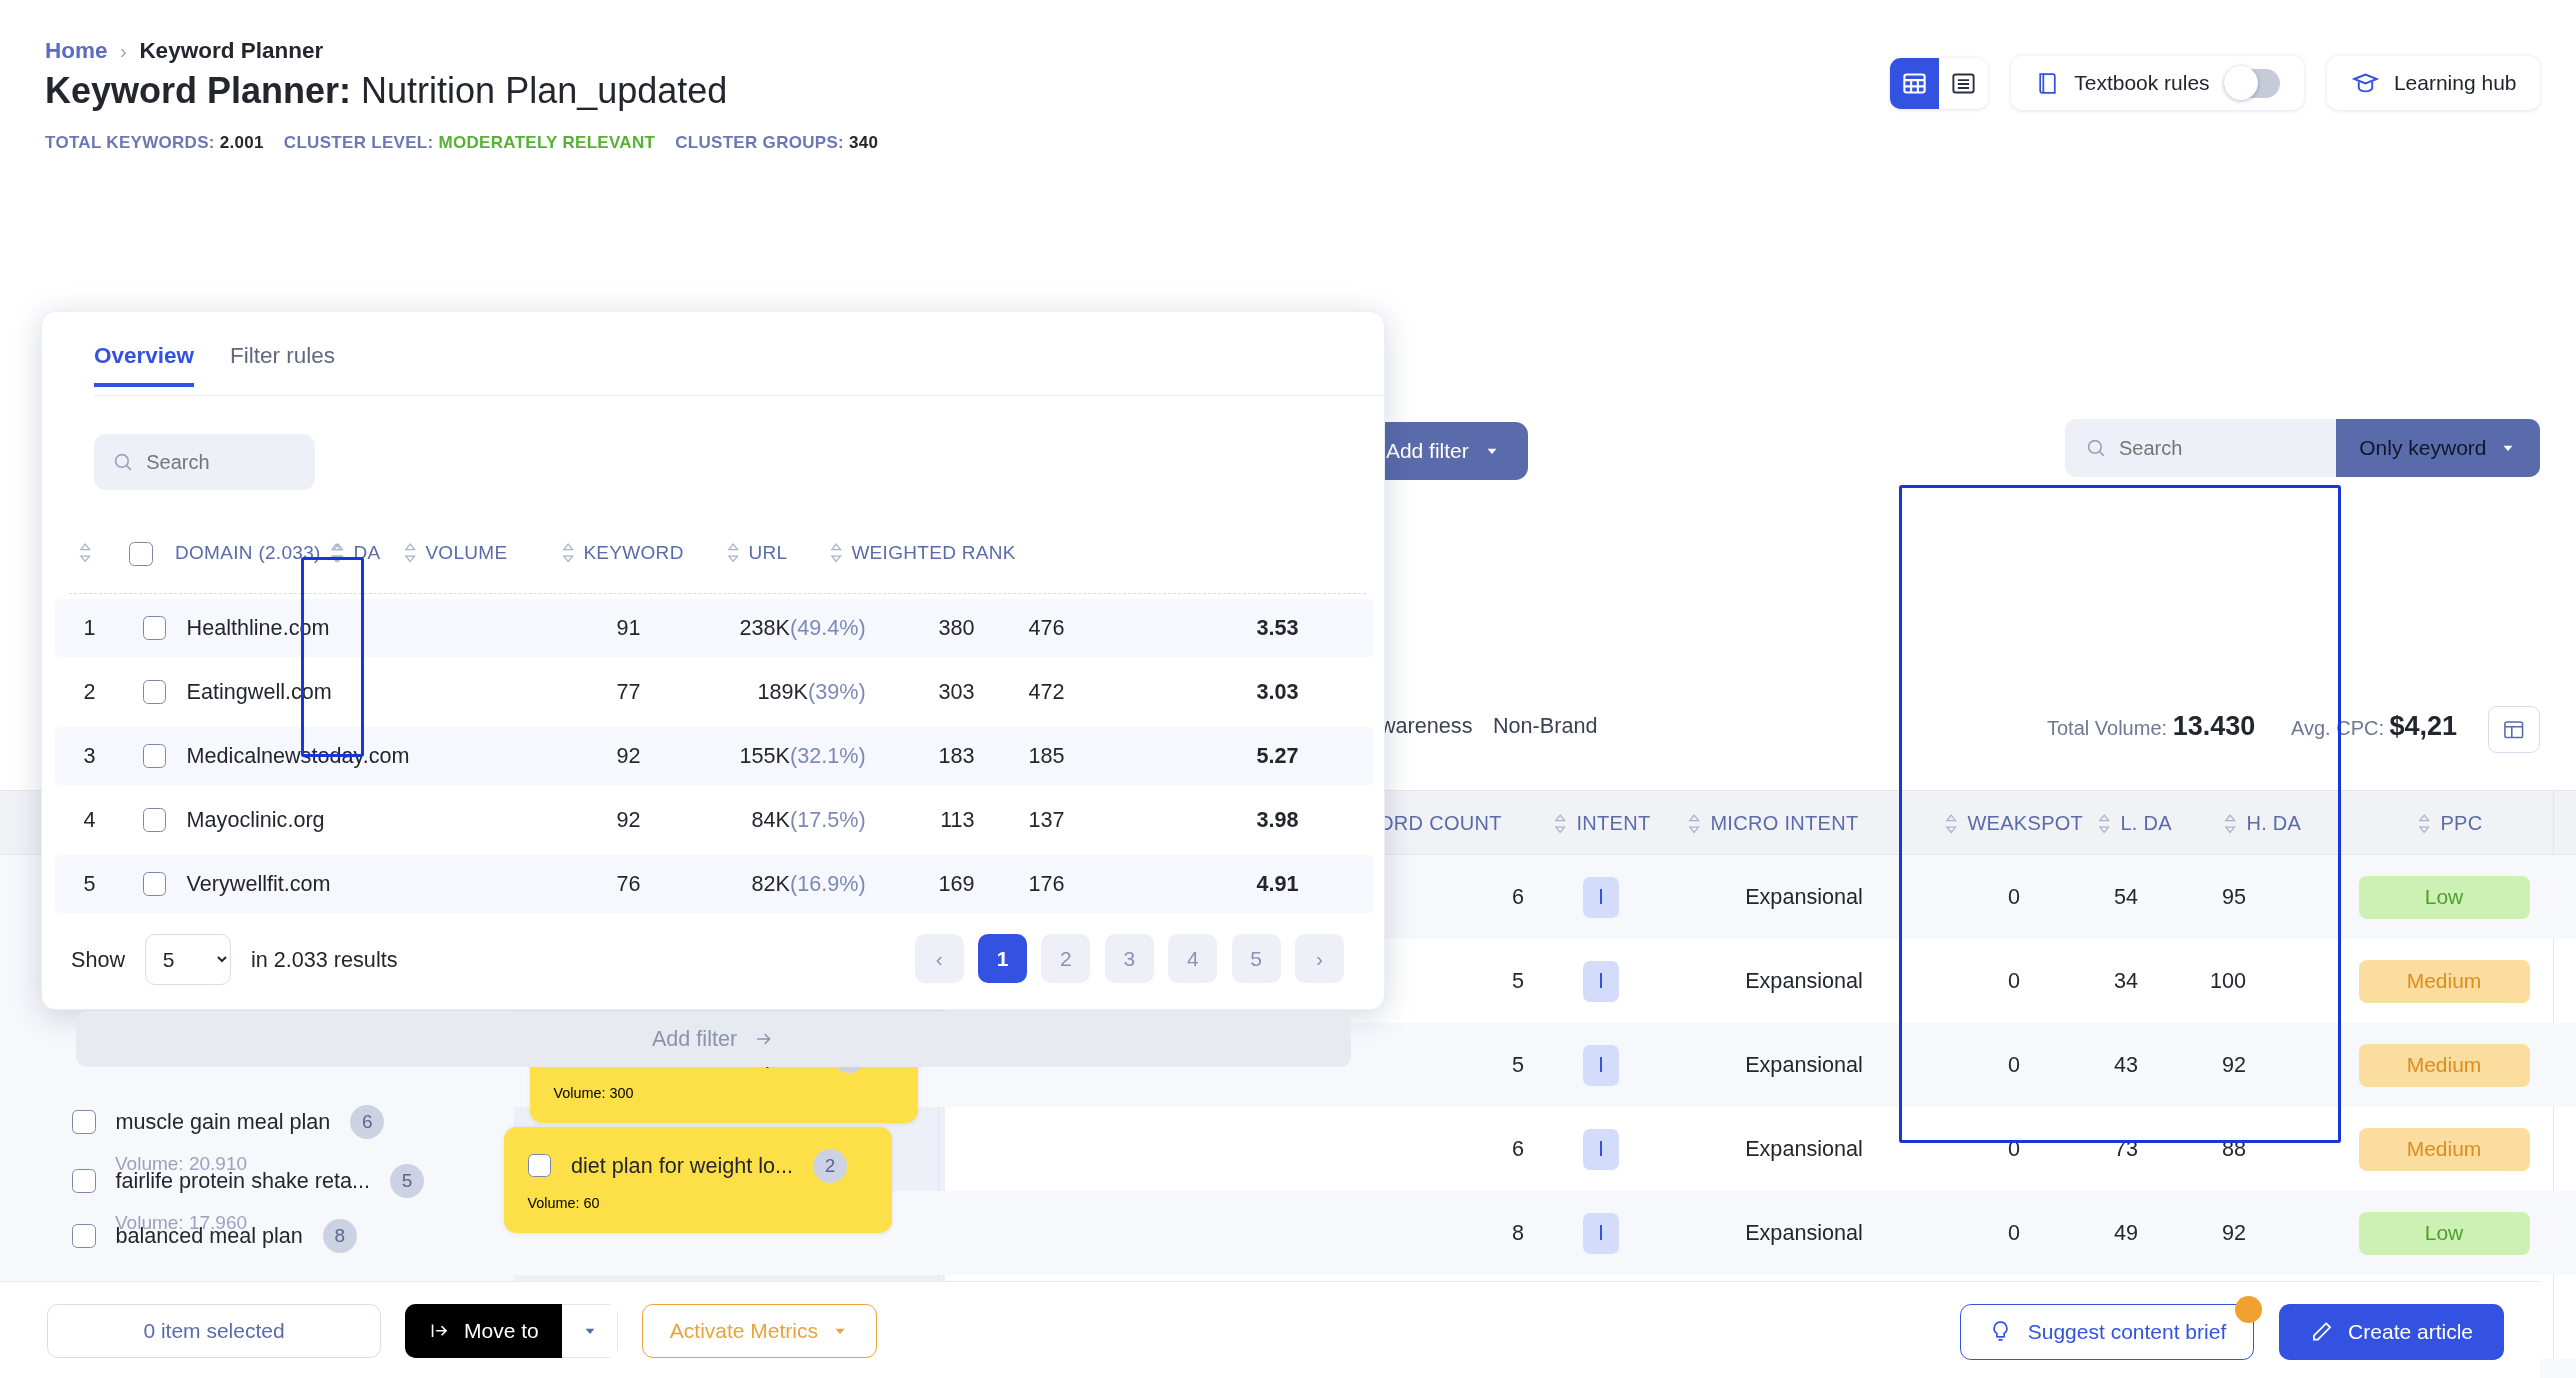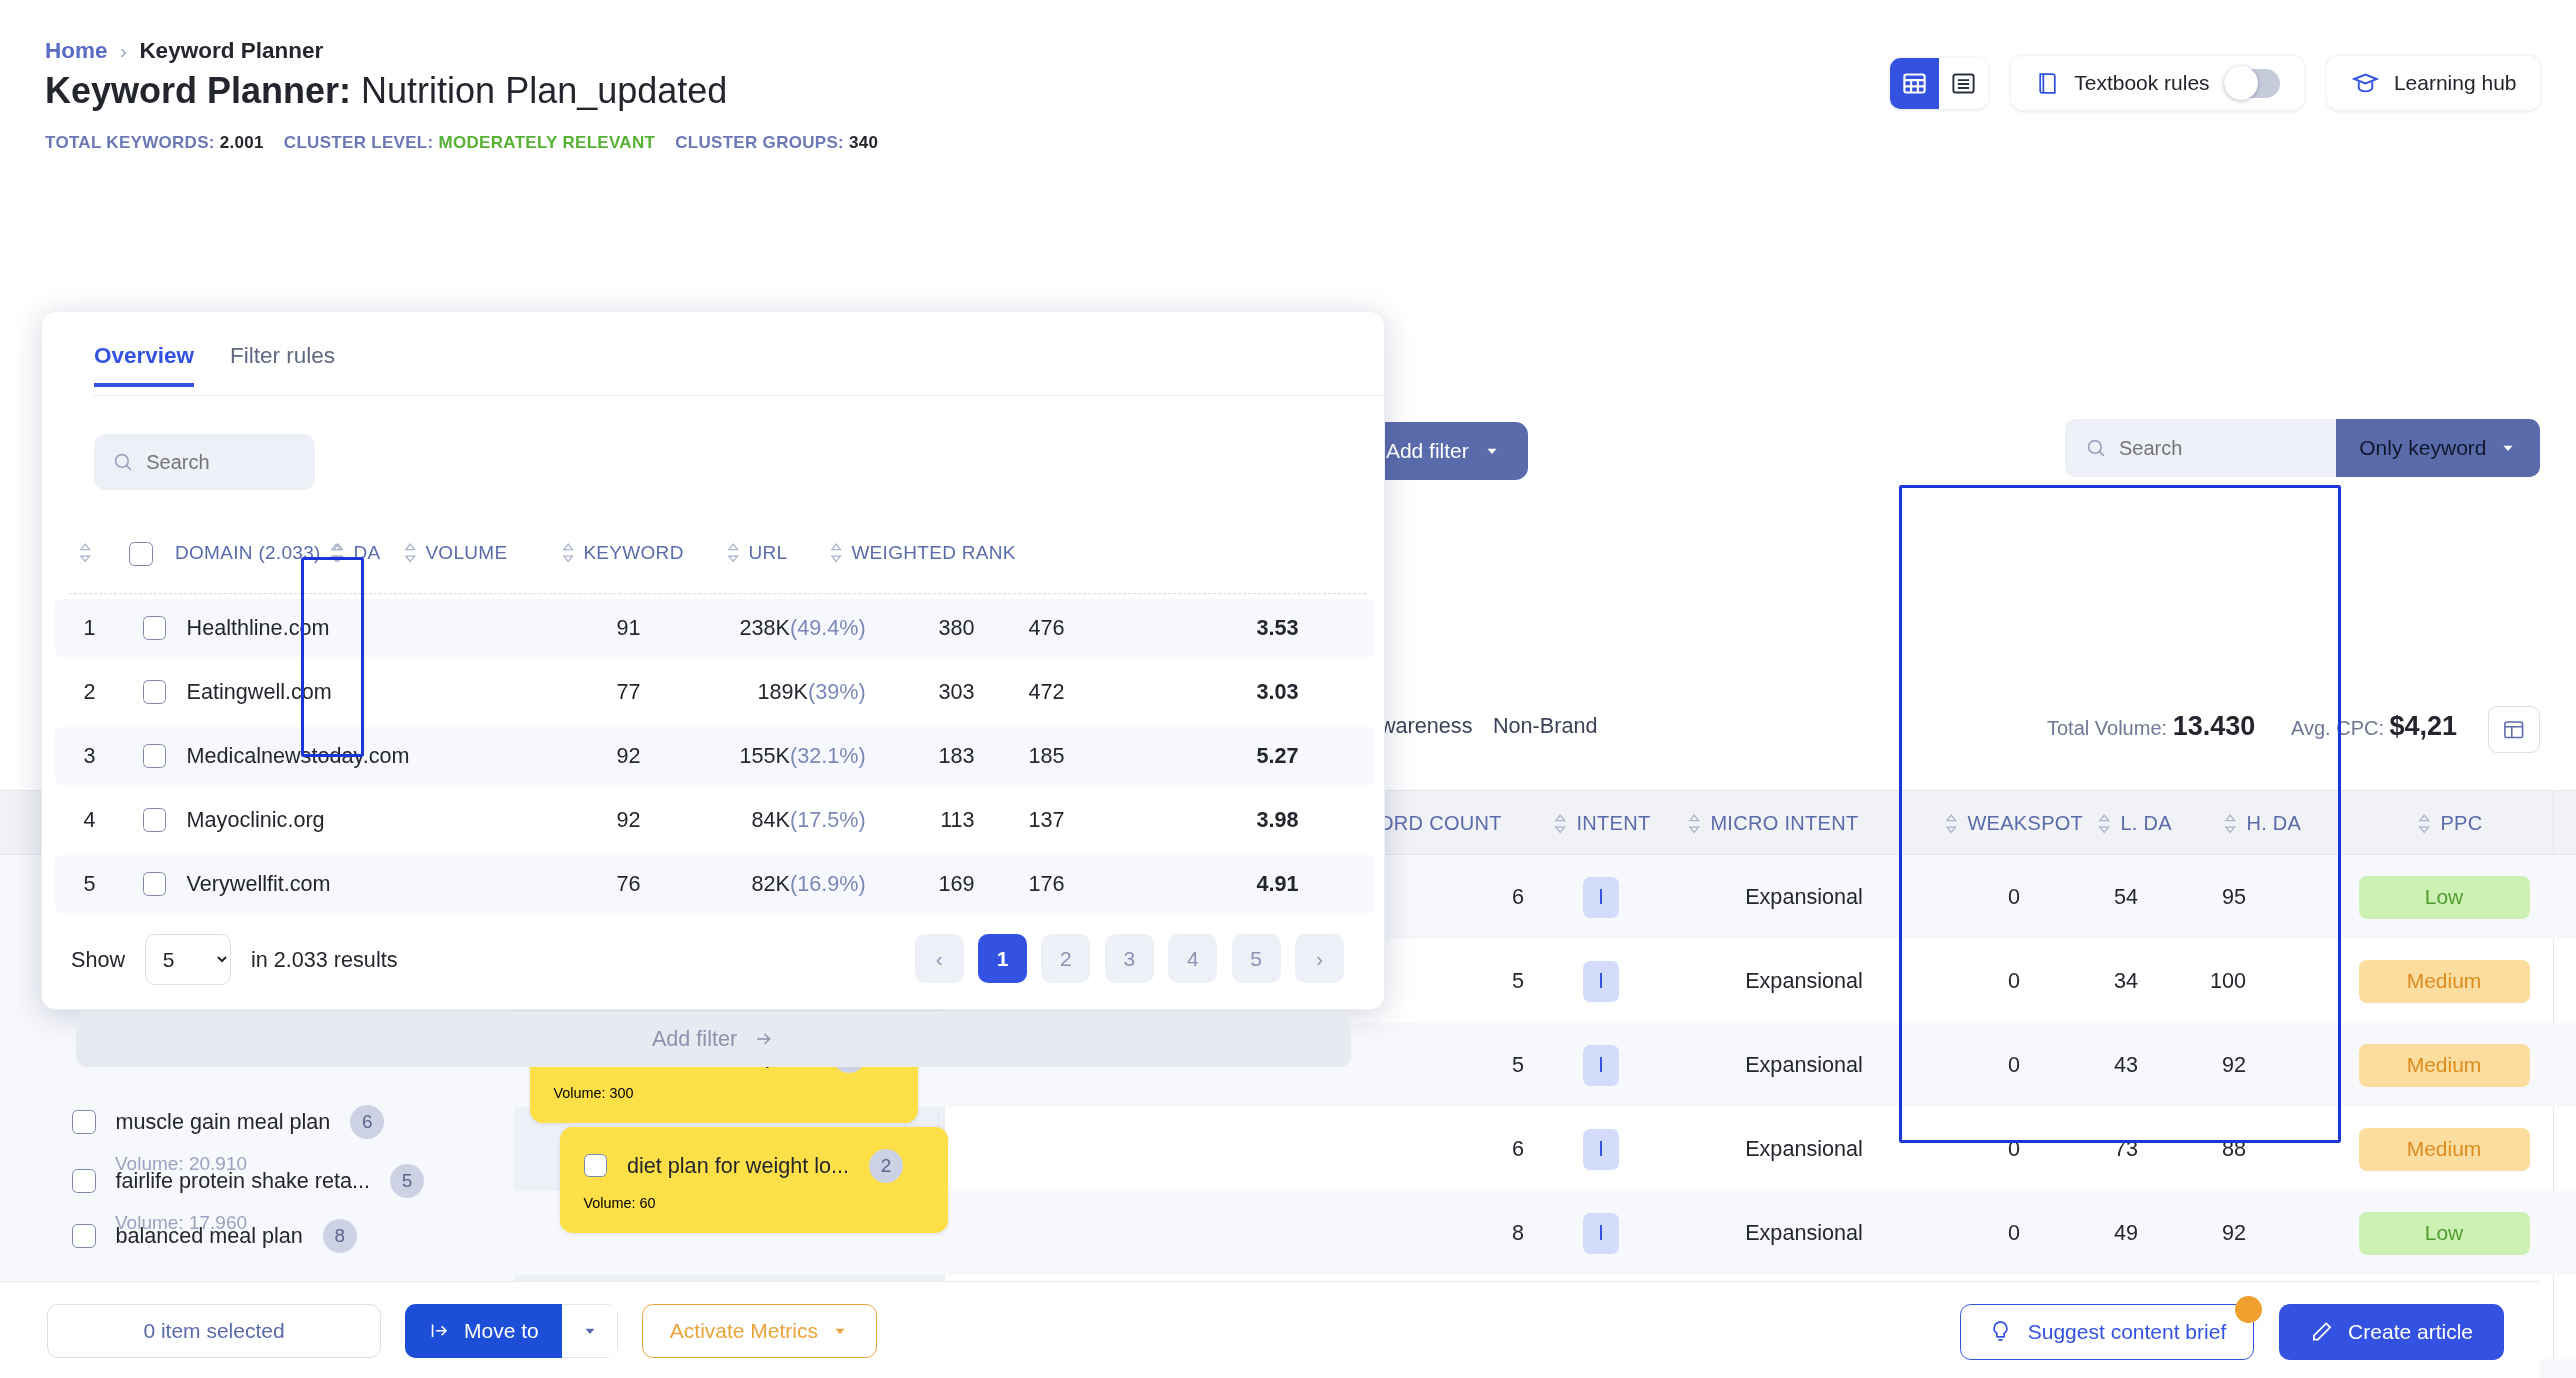--- a/index.html
+++ b/index.html
@@ -126,21 +126,21 @@
   .pager { position:absolute; right:40px; top:622px; display:flex; gap:14.4px; align-items:center; }
   .pgbtn { width:49px; height:49px; border-radius:10px; background:#eef0f8; color:#8a93b3; display:flex; align-items:center; justify-content:center; font-size:21px; cursor:pointer; }
   .pgbtn.active { background:#3452e1; color:#fff; font-weight:700; }
   .paddfilter { position:absolute; left:34px; top:699px; width:1275px; height:56px; background:#e8eaf1; border-radius:10.8px; display:flex; align-items:center; justify-content:center; gap:14.4px; font-size:21.6px; color:#8b93ae; cursor:pointer; }
 
   
   .bottombar { position:absolute; left:0; bottom:0; width:2540px; height:97px; background:#fff; border-top:0.9px solid #e7e9f1; }
   .bb-left { position:absolute; left:47px; top:21.6px; display:flex; align-items:center; gap:23.5px; }
   .bb-sel { width:334px; height:54px; border:1.4px solid #d9dde9; border-radius:10.8px; display:flex; align-items:center; justify-content:center; font-size:21px; color:#5a6bab; cursor:pointer; }
   .bb-move { height:54px; display:flex; align-items:center; border-radius:10.8px; overflow:hidden; cursor:pointer; }
-  .bb-move .m1 { background:#1d4ed8; color:#fff; display:flex; align-items:center; gap:12.6px; padding:0 23.5px; height:54px; font-size:21px; }
+  .bb-move .m1 { background:#000000; color:#fff; display:flex; align-items:center; gap:12.6px; padding:0 23.5px; height:54px; font-size:21px; }
   .bb-move .m2 { background:#fff; border:1.4px solid #e2e5ee; border-left:none; width:56px; height:54px; display:flex; align-items:center; justify-content:center; color:#5a6bab; }
   .bb-act { height:54px; border:1.4px solid #eaa33b; border-radius:10.8px; display:flex; align-items:center; gap:12.6px; padding:0 27px; font-size:21px; color:#eaa33b; cursor:pointer; }
   .bb-right { position:absolute; right:36px; top:21.6px; display:flex; align-items:center; gap:25px; }
   .bb-brief { position:relative; height:56px; border:1.4px solid #3452e1; border-radius:10.8px; display:flex; align-items:center; gap:14.4px; padding:0 27px; font-size:21px; color:#3452e1; cursor:pointer; }
   .bb-dot { position:absolute; right:-9px; top:-9px; width:27px; height:27px; border-radius:50%; background:#f0a02e; }
   .bb-create { height:56px; background:#3452e1; border-radius:10.8px; display:flex; align-items:center; gap:14.4px; padding:0 31px; font-size:21px; color:#fff; cursor:pointer; }
   svg { display:block; }
 </style>
 </head>
 <body>
@@ -533,21 +533,21 @@
     </div>
   <div id="mid-cards">
       <div class="midcard" style="left: 530px; top: 1017px;">
         <div style="display:flex;align-items:center;gap:20px;">
           <span class="cbx"></span>
           <span style="font-size:21.6px;color:#24262e;">is fairlife nutrition pla...</span>
           <span class="cnt">10</span>
         </div>
         <div class="vol" style="margin-top:12.6px;">Volume: 300</div>
       </div>
-      <div class="midcard" style="left: 560px; top: 1127px;">
+      <div class="midcard" style="left: 504px; top: 1127px;">
         <div style="display:flex;align-items:center;gap:20px;">
           <span class="cbx"></span>
           <span style="font-size:21.6px;color:#24262e;">diet plan for weight lo...</span>
           <span class="cnt">2</span>
         </div>
         <div class="vol" style="margin-top:12.6px;">Volume: 60</div>
       </div>
     </div>
 
   <div class="col-box" style="left:1899px; top:485px; width:442px; height:658px;"></div>

